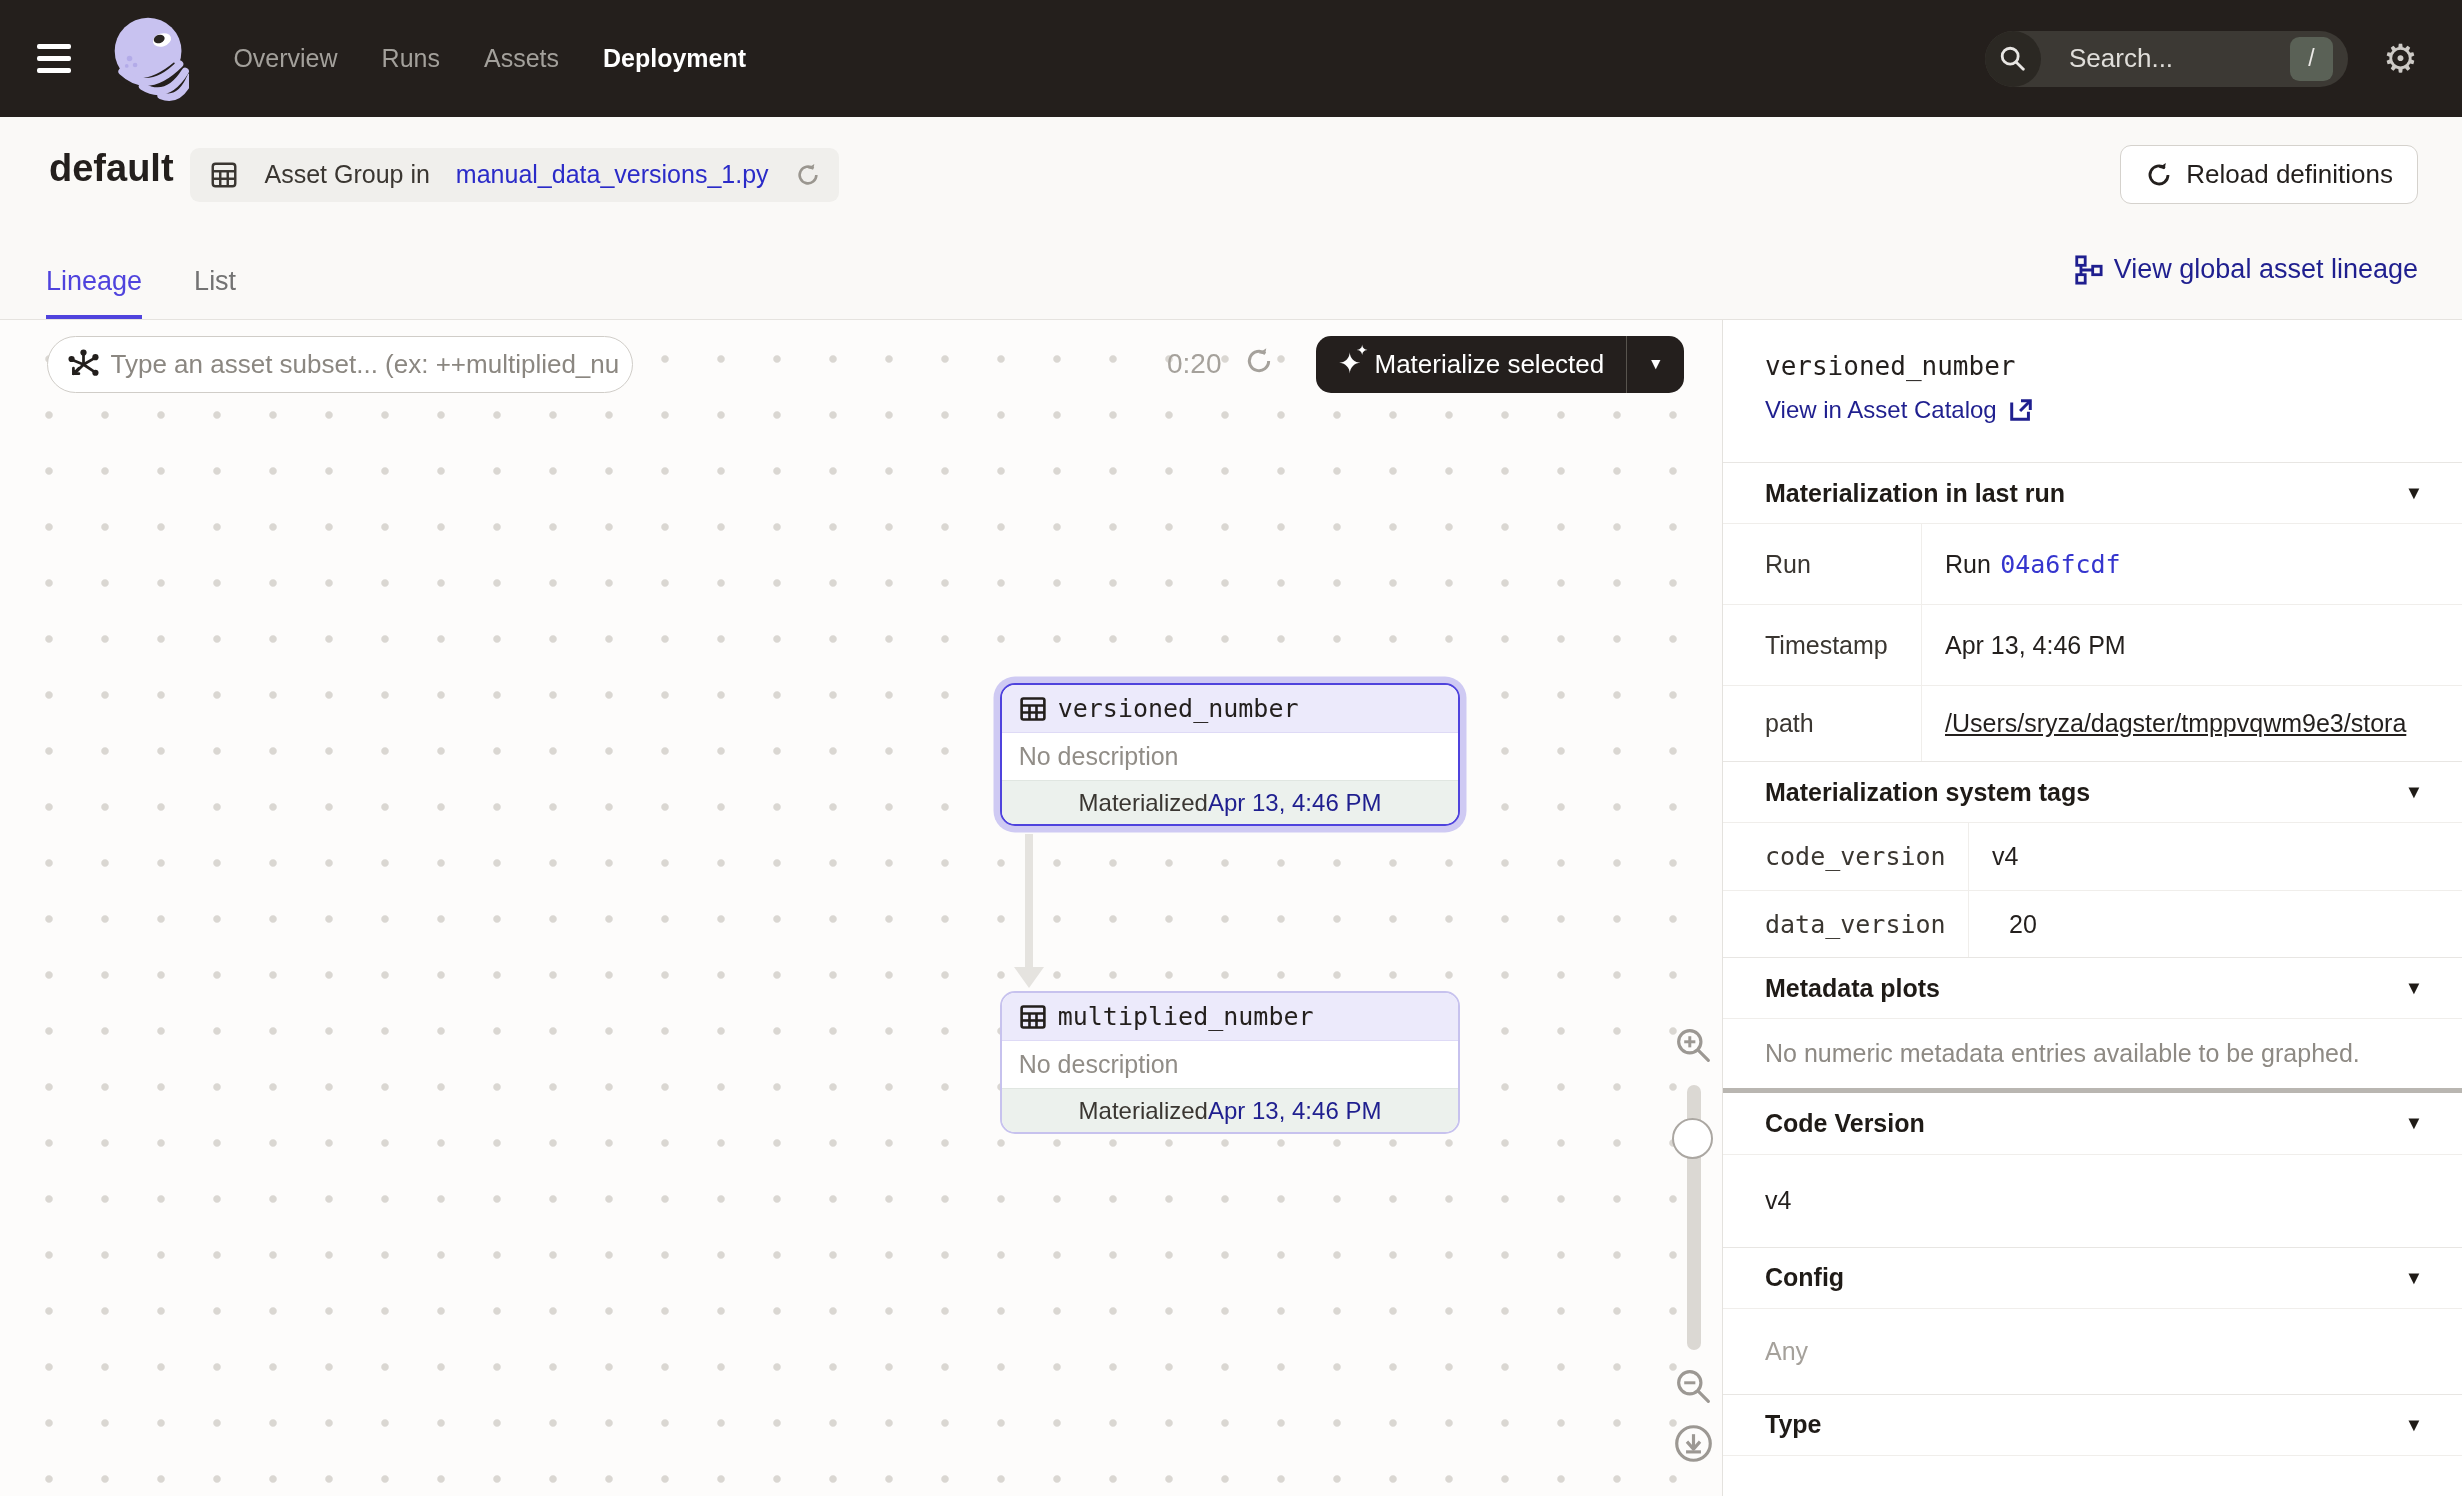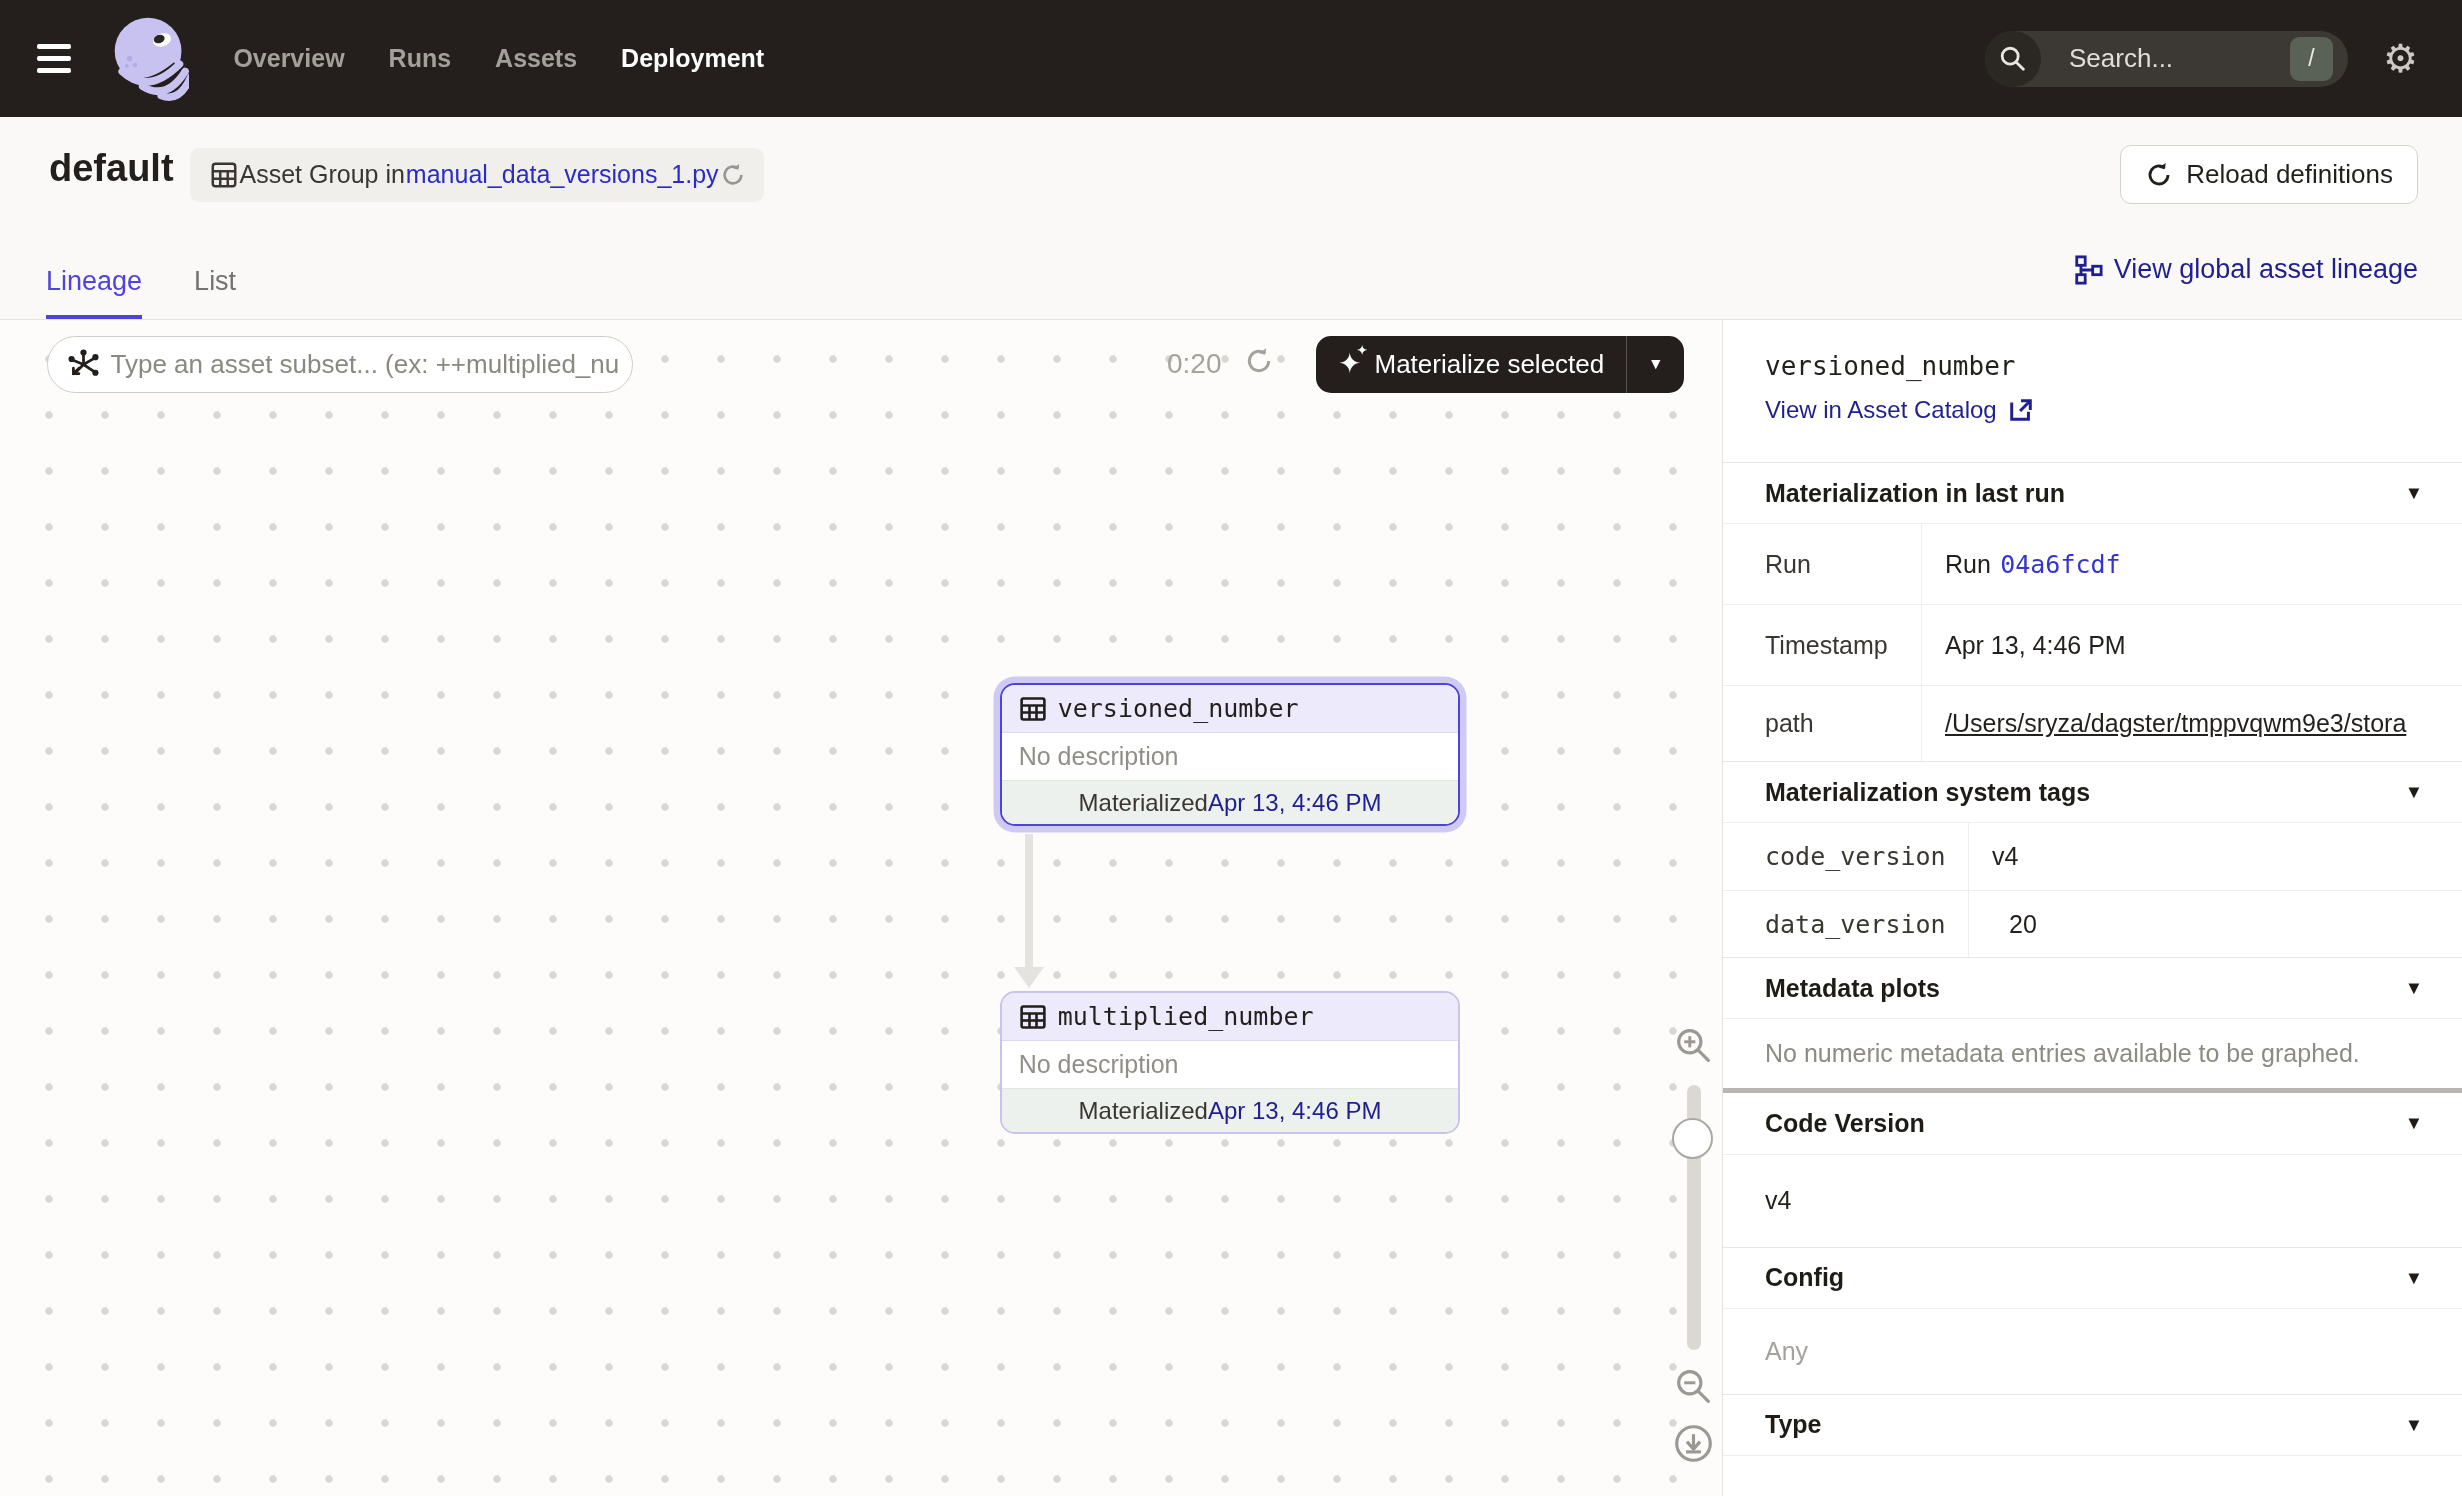--- a/index.html
+++ b/index.html
@@ -6,34 +6,34 @@
   html,body { width:2462px; height:1497px; overflow:hidden; background:#FAF9F7;
               font-family:"Liberation Sans", sans-serif; color:#231F1D; }
   .mono { font-family:"DejaVu Sans Mono", monospace; }
 
   
   .topnav { height:117px; background:#241F1C; display:flex; align-items:center; padding:0 44px 0 37px; }
   .hamburger { width:52px; height:43px; display:flex; flex-direction:column; justify-content:center; gap:7.4px; cursor:pointer; }
   .hamburger span { display:block; width:34px; height:4.6px; background:#FFFFFF; border-radius:1.9px; }
   .logo { margin-left:20.4px; width:80px; height:89px; }
   .nav-items { display:flex; gap:44px; margin-left:44px; }
-  .nav-item { font-size:25px; color:#A3A09B; cursor:pointer;font-weight:bold; }
+  .nav-item { font-size:25px; color:#A3A09B; cursor:pointer; }
   .nav-item.active { color:#FFFFFF; font-weight:700; }
   .search-pill { margin-left:auto; width:363px; height:56px; background:#3C3934; border-radius:28px; display:flex; align-items:center; overflow:hidden; }
   .search-circle { width:56px; height:56px; border-radius:50%; background:#2B2823; display:flex; align-items:center; justify-content:center; flex:0 0 auto; }
   .search-pill input { flex:1; background:transparent; border:none; outline:none; color:#ECEAE7; font-size:26px; padding:0 28px; min-width:0; }
   .search-pill input::placeholder { color:#E0DEDA; }
   .slash-key { width:43px; height:44px; margin-right:15px; background:#5A6156; border-radius:9.3px; color:#EDEBE8; font-size:23px; display:flex; align-items:center; justify-content:center; flex:0 0 auto; }
   .gear { margin-left:35px; font-size:39px; color:#CDCAC6; line-height:1; cursor:pointer; }
 
   
   .band { position:relative; height:203px; background:#FAF9F7; border-bottom:0.9px solid #E5E3DF; }
   .page-title { position:absolute; left:49px; top:30px; font-size:38px; font-weight:700; }
   .group-badge { position:absolute; left:190px; top:30.5px; height:54px; background:#F0EFEC; border-radius:9.3px;
-                 display:flex; align-items:center; gap:1px; padding:0 18.5px; font-size:25px; color:#3A3631; }
+                 display:flex; align-items:center; gap:26px; padding:0 18.5px; font-size:25px; color:#3A3631; }
   .group-badge a { color:#2B2BC8; text-decoration:none; cursor:pointer; }
   .reload-btn { position:absolute; right:44px; top:28px; height:59px; background:#FFFFFF; border:1.9px solid #D5D2CD;
                 border-radius:11px; display:flex; align-items:center; gap:13px; padding:0 24px; font-size:26px; cursor:pointer; }
   .tabs { position:absolute; left:46px; bottom:0; display:flex; gap:52px; }
   .tab { font-size:27px; font-weight:500; padding-bottom:18.5px; border-bottom:4.6px solid transparent; cursor:pointer; color:#737373; }
   .tab.active { color:#4F43DD; border-bottom-color:#4F43DD; }
   .global-lineage { position:absolute; right:44px; top:137px; display:flex; align-items:center; gap:11px;
                     color:#1F1F8F; font-size:27px; cursor:pointer; }
 
   

